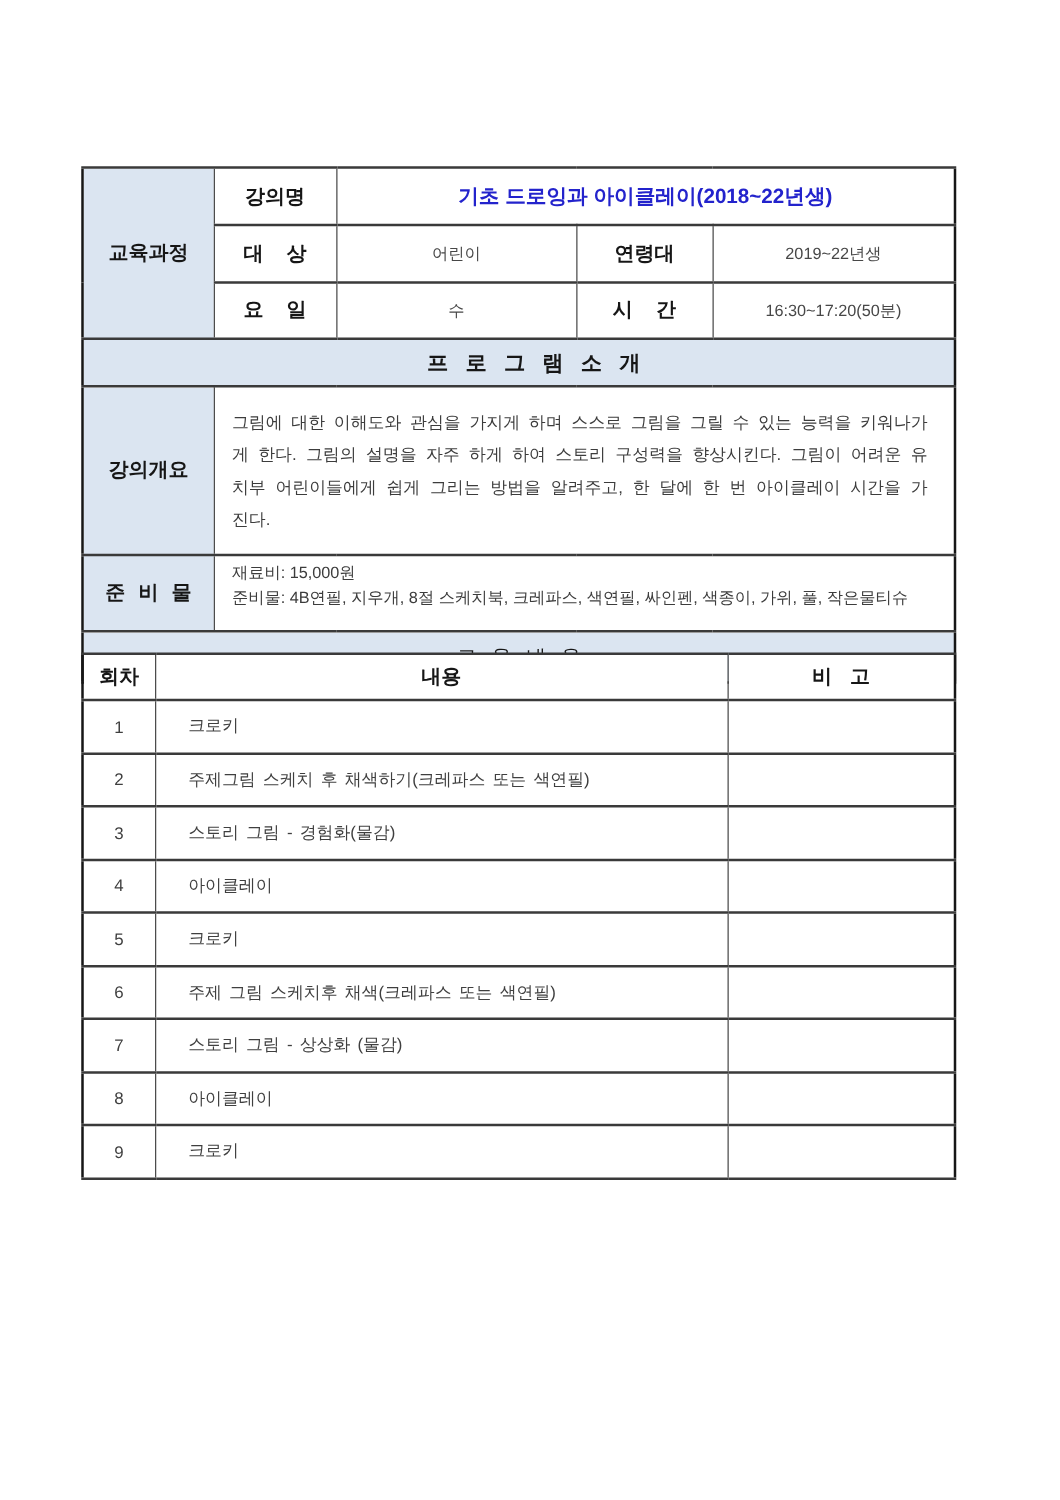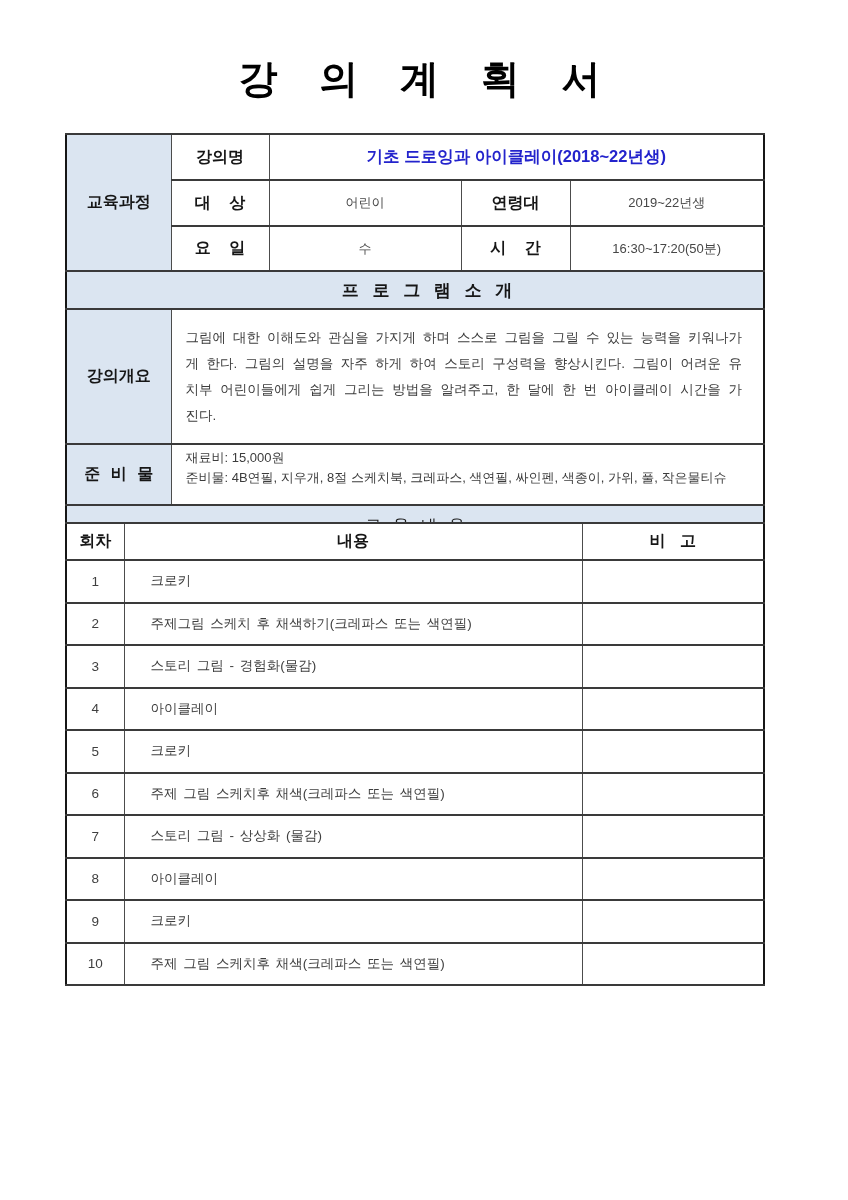--- a/index.html
+++ b/index.html
@@ -95,21 +95,20 @@
   .sess-table td { height:42.5px; font-size:13.5px; color:#3f3f3f; }
   .no-cell { text-align:center; }
   .content-cell { text-align:left; padding-left:26px; word-spacing:2px; }
   .note-cell { background:#ffffff; }
 </style>
 </head>
 <body>
 
 <div class="page">
 
-  <div class="doc-title">강 의 계 획 서</div>
 
   <table class="tbl top-table">
     <colgroup>
       <col style="width:105px">
         <col style="width:98px">
         <col style="width:192px">
         <col style="width:109px">
         <col style="width:194px">
     </colgroup>
     <tbody>
@@ -200,21 +199,16 @@
       <tr>
         <td class="no-cell">8</td>
         <td class="content-cell">아이클레이</td>
         <td class="note-cell"></td>
       </tr>
       <tr>
         <td class="no-cell">9</td>
         <td class="content-cell">크로키</td>
         <td class="note-cell"></td>
       </tr>
-      <tr>
-        <td class="no-cell">10</td>
-        <td class="content-cell">주제 그림 스케치후 채색(크레파스 또는 색연필)</td>
-        <td class="note-cell"></td>
-      </tr>
     </tbody>
   </table>
 
 </div>
 
 </body></html>

